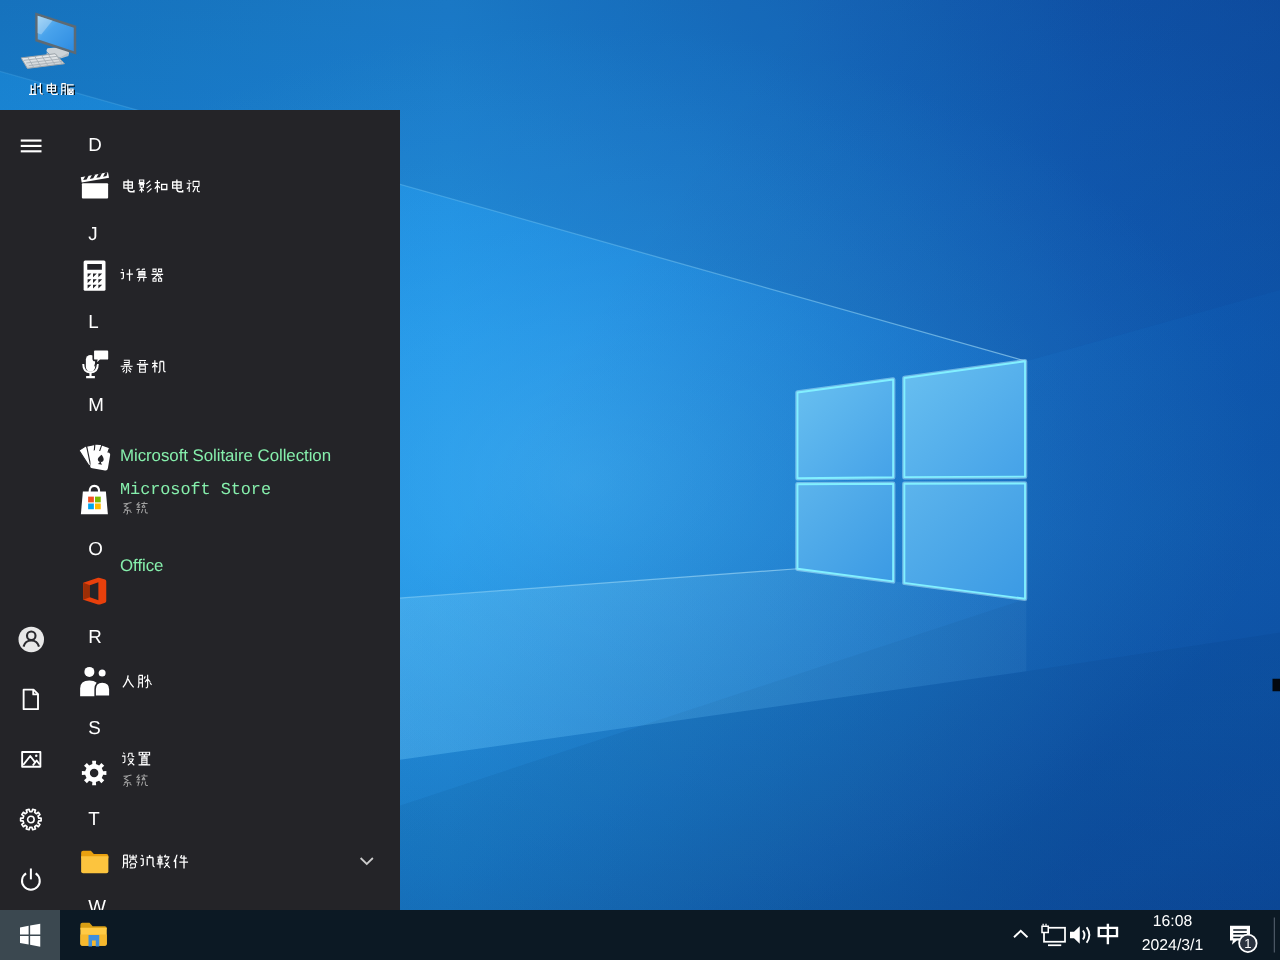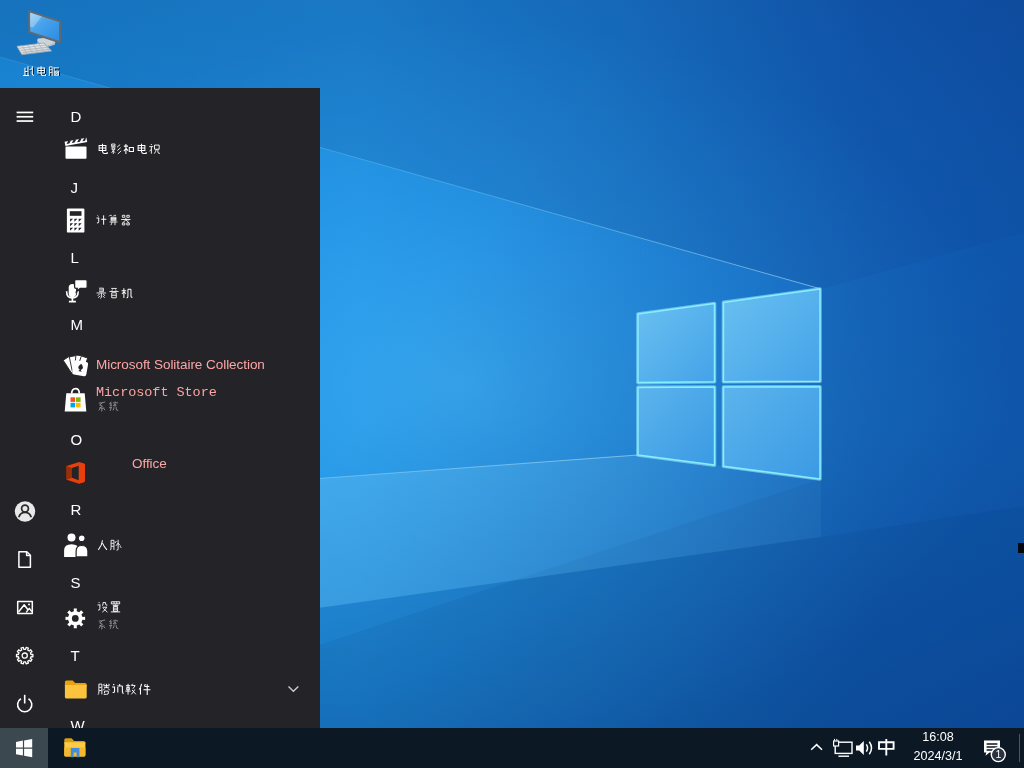--- a/index.html
+++ b/index.html
@@ -3,21 +3,21 @@
 <meta charset="utf-8">
 <style>
 html,body{margin:0;padding:0;width:1024px;height:768px;overflow:hidden;background:#1a7ad0;
 font-family:"Liberation Sans",sans-serif;}
 #desk{position:absolute;left:0;top:0;width:1024px;height:768px;}
 .abs{position:absolute;}
 #menu{position:absolute;left:0;top:88px;width:320px;height:640px;background:#242428;}
 #taskbar{position:absolute;left:0;top:728px;width:1024px;height:40px;background:#0c1924;}
 #startbtn{position:absolute;left:0;top:0;width:48px;height:40px;background:#3b4850;}
 .hdr{position:absolute;left:70.5px;width:30px;color:#fff;font-size:15px;line-height:15px;}
-.itxt{position:absolute;color:#fca5a5;font-size:13.5px;line-height:14px;letter-spacing:-0.05px;text-align:right;}
+.itxt{position:absolute;color:#86efac;font-size:13.5px;line-height:14px;letter-spacing:-0.05px;text-align:right;}
 .zh{display:block;}
 #clock{position:absolute;color:#fff;font-size:12.6px;text-align:center;line-height:19.5px;}
 </style>
 </head>
 <body>
 <svg width="0" height="0" style="position:absolute">
 <defs>
 <g id="z-ci" stroke="currentColor" fill="none" stroke-width="8">
  <path d="M22,18 V78 M8,78 H56 M22,46 H40 M46,6 V78 M58,32 L80,24 M80,6 V60 Q80,78 96,76"></path>
 </g>
@@ -351,21 +351,21 @@
       </svg>
     </div>
 <div class="itxt" style="left:96px;top:269.5px;">Microsoft Solitaire Collection</div>
 <div class="itxt" style="left:96px;top:298px;font-family:Liberation Mono, monospace;">Microsoft Store</div>
 <div class="itxt" style="left:96px;top:313px;">
       <svg class="zh" width="23" height="11.5" viewBox="0 0 200 100" style="color:#a2a2a2">
         <use href="#z-xi"></use>
         <use href="#z-tong" x="100"></use>
       </svg>
     </div>
-<div class="itxt" style="left:96px;top:369px;margin-left:36px;">Office</div>
+<div class="itxt" style="left:96px;top:358px;">Office</div>
 <div class="itxt" style="left:95.7px;top:450.7px;">
       <svg class="zh" width="26" height="13" viewBox="0 0 200 100" style="color:#fff">
         <use href="#z-ren"></use>
         <use href="#z-mai" x="100"></use>
       </svg>
     </div>
 <div class="itxt" style="left:95.7px;top:513px;">
       <svg class="zh" width="26" height="13" viewBox="0 0 200 100" style="color:#fff">
         <use href="#z-she"></use>
         <use href="#z-zhi" x="100"></use>

